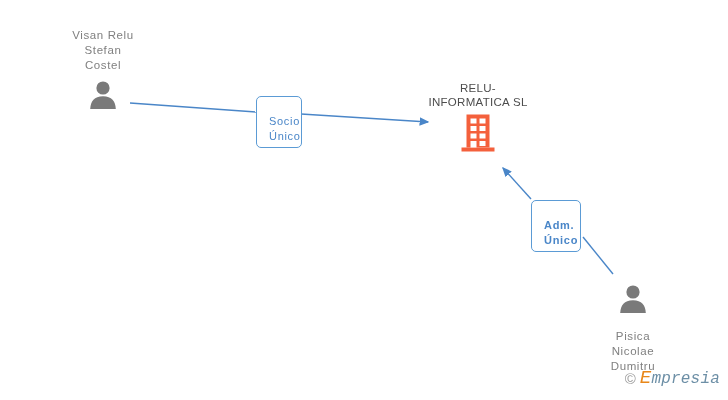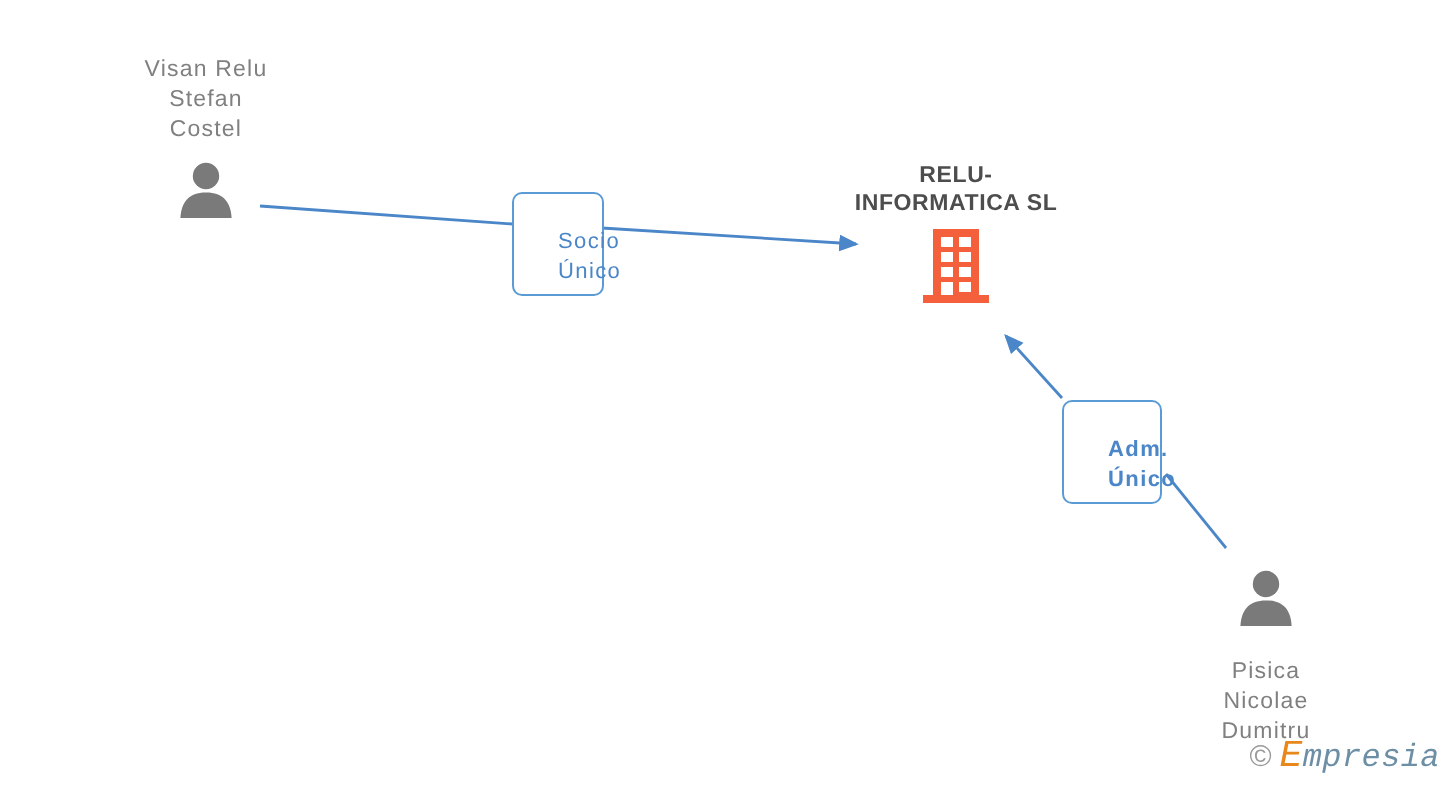--- a/index.html
+++ b/index.html
@@ -45,21 +45,21 @@
 
   
   .company-node {
     position: absolute;
     width: 160px;
     text-align: center;
   }
   .company-label {
     color: #4d4d4d;
     font-size: 11.5px;
-    font-weight: bold;
+    font-weight: normal;
     line-height: 14px;
     letter-spacing: 0.3px;
     white-space: pre-line;
   }
   .company-icon {
     width: 36px;
     height: 40px;
     display: block;
     margin: 4px auto 0 auto;
   }
@@ -69,21 +69,21 @@
     position: absolute;
     box-sizing: border-box;
     border: 1px solid #5b9bd5;
     border-radius: 5px;
     background: #ffffff;
     color: #4a86c8;
     font-size: 11px;
     line-height: 15px;
     letter-spacing: 0.7px;
     text-align: center;
-    padding: 2px 6px 3px 22px;
+    padding: 2px 6px 3px 12px;
     white-space: pre-line;
   }
 
   
   .watermark {
     position: absolute;
     right: 8px;
     bottom: 5px;
     display: flex;
     align-items: center;

